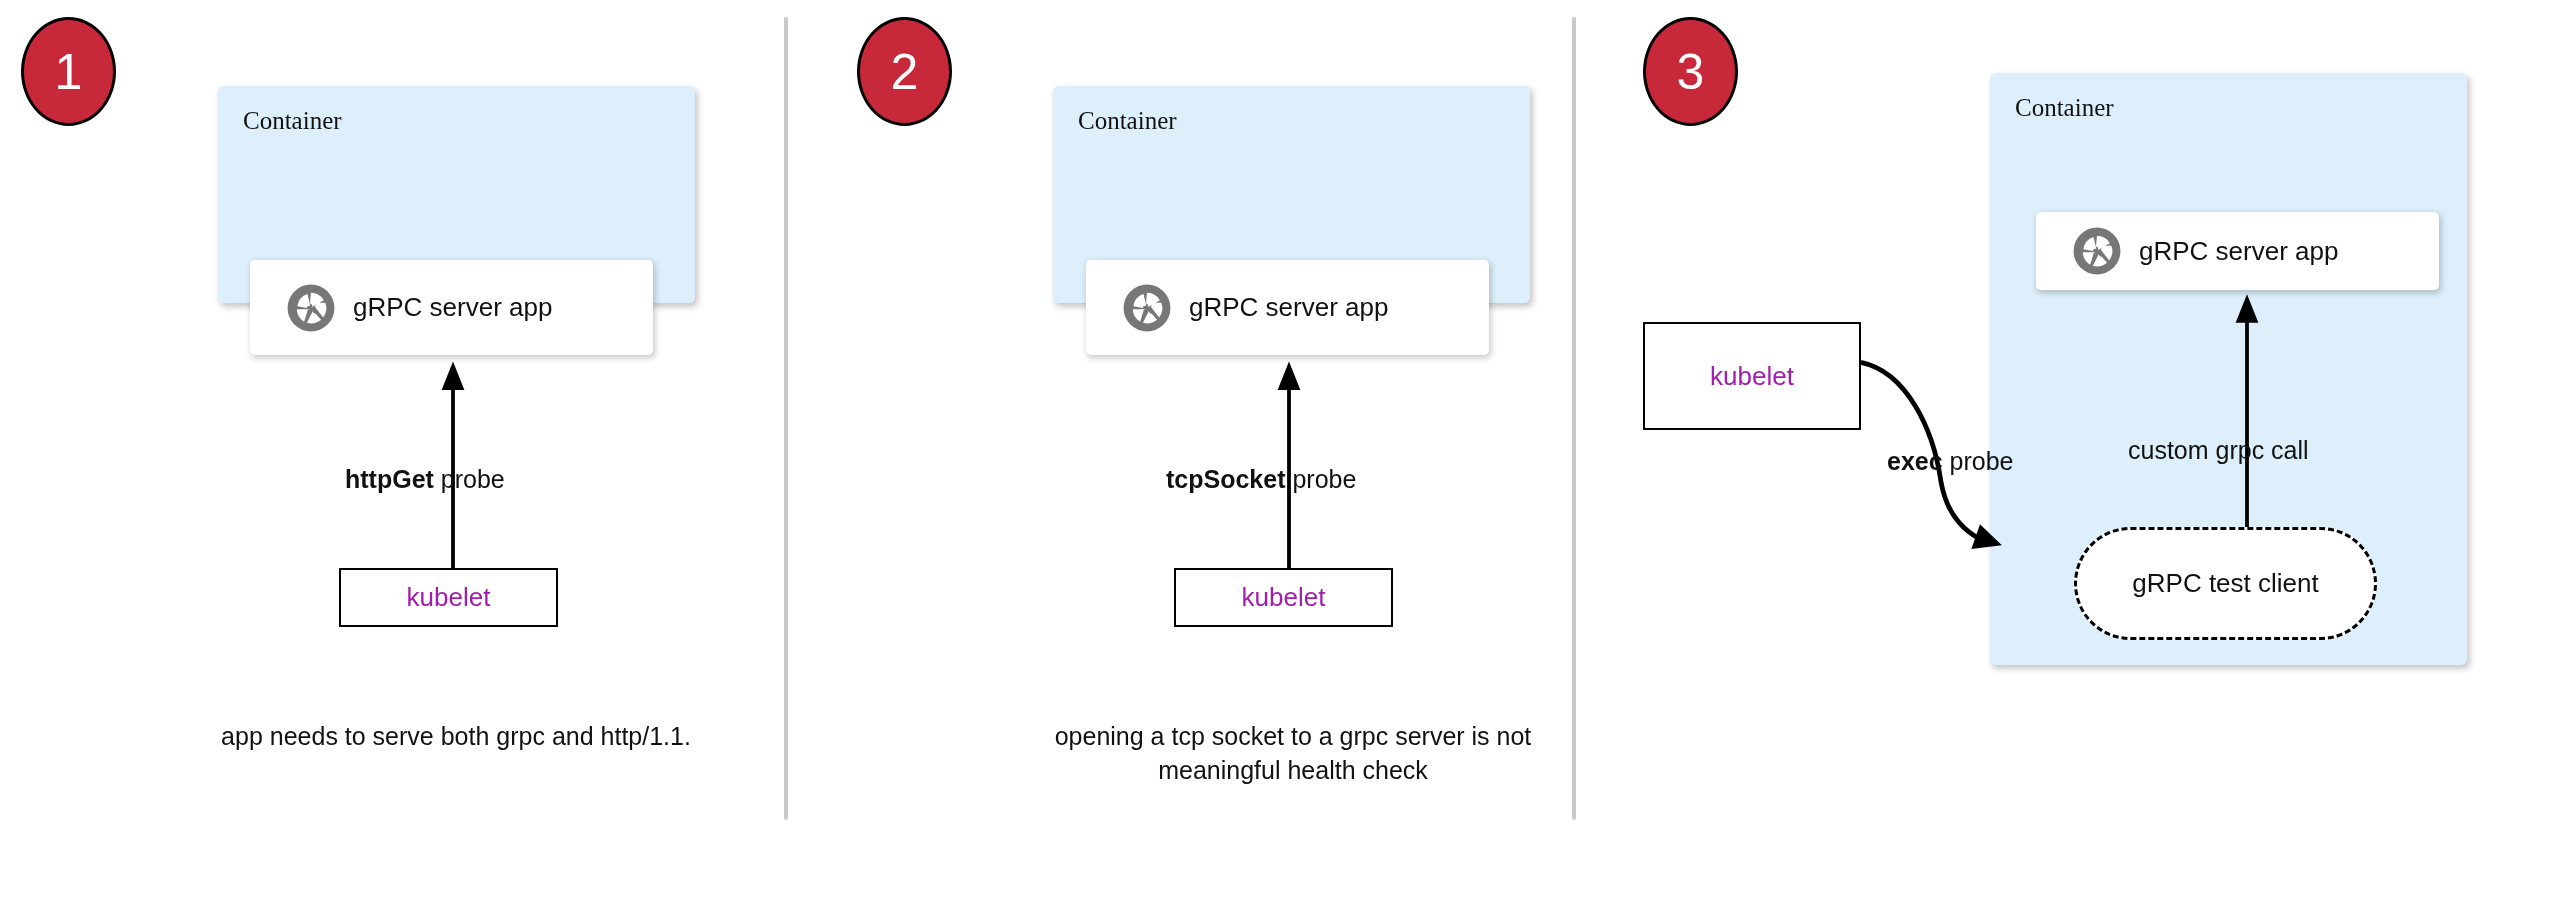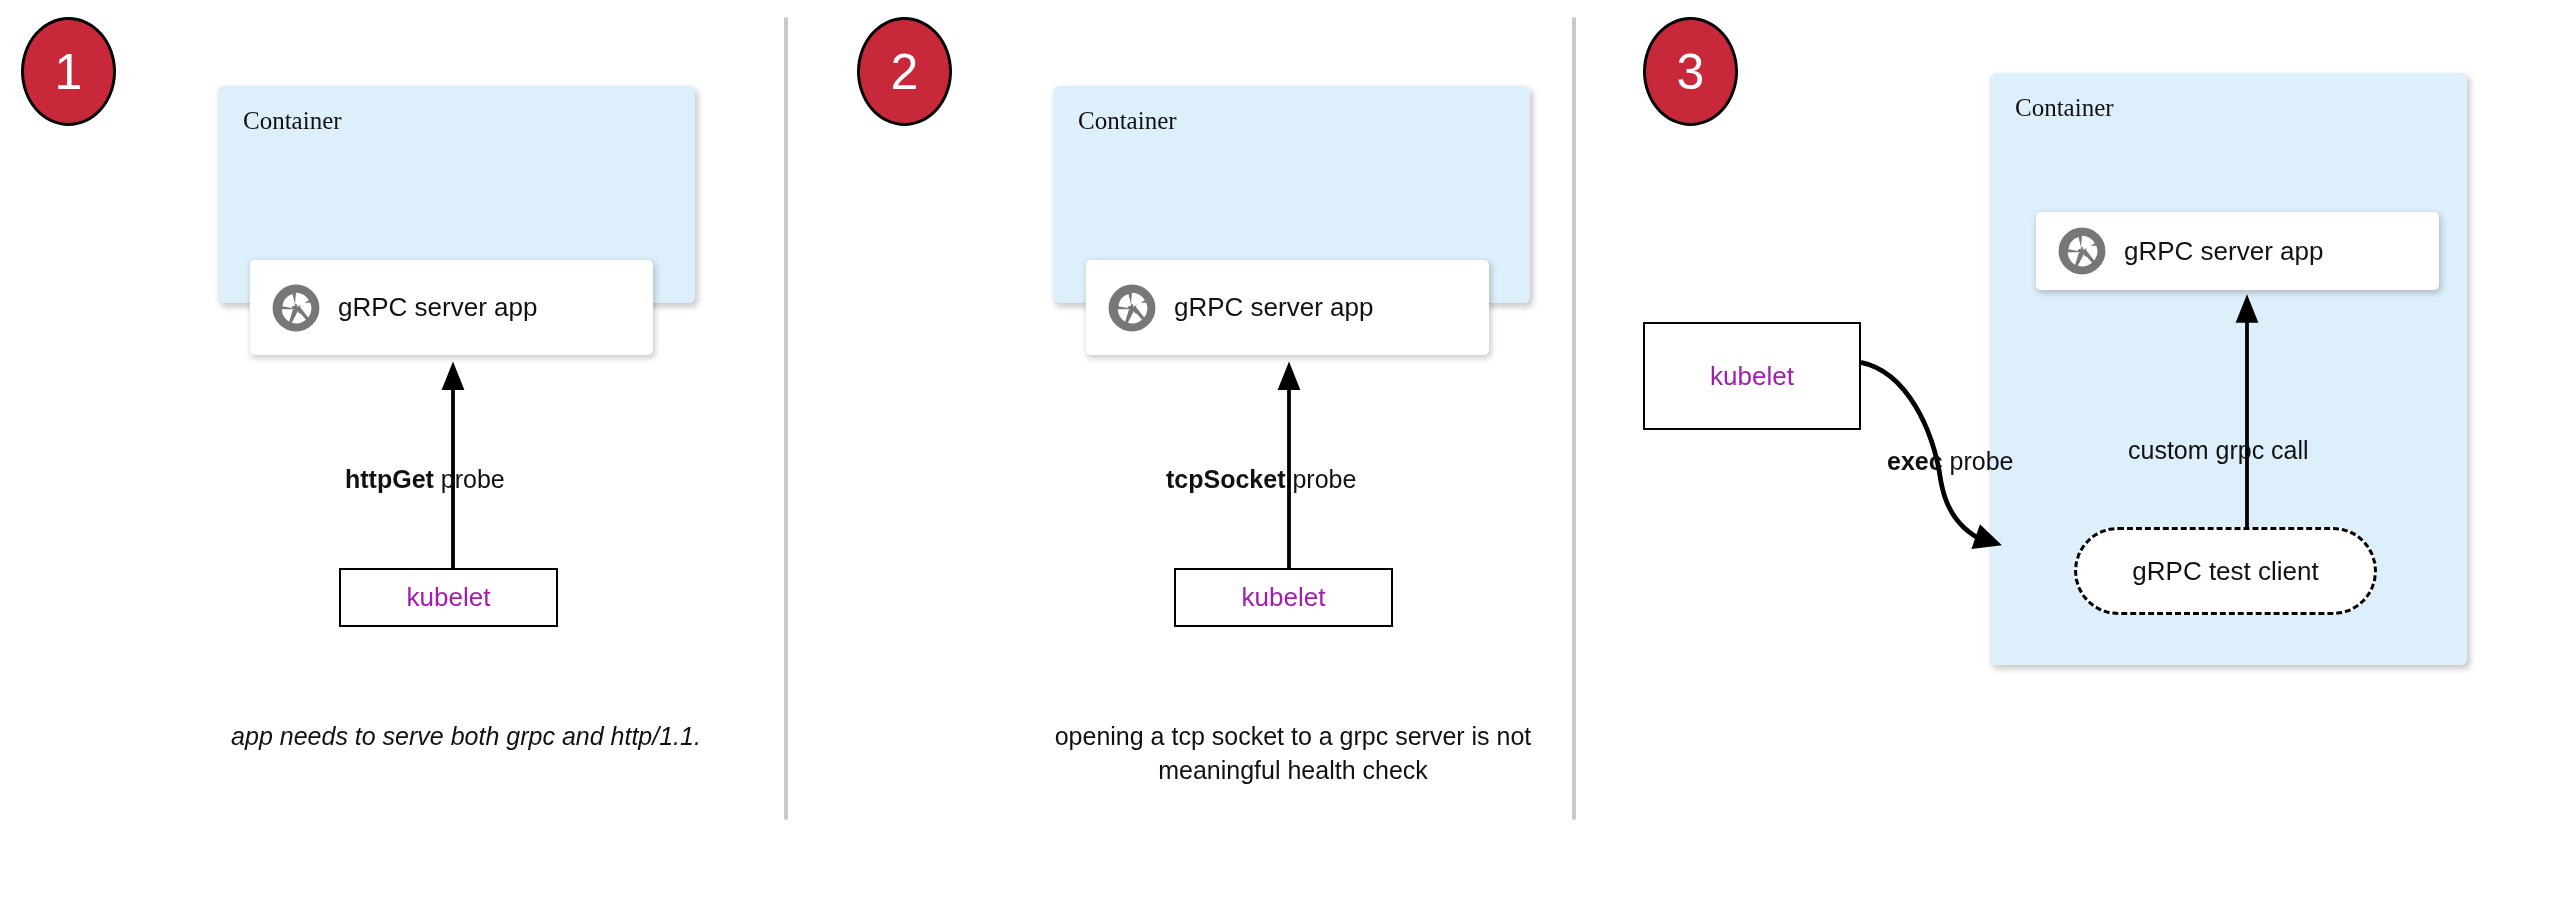--- a/index.html
+++ b/index.html
@@ -64,21 +64,21 @@
   }
 
   
   .app-card {
     position: absolute;
     background: #ffffff;
     border-radius: 4.8px;
     box-shadow: 1.9px 2.9px 6.7px rgba(0,0,0,0.22);
     display: flex;
     align-items: center;
-    padding-left: 21px;
+    padding-left: 36px;
     box-sizing: border-box;
     gap: 17px;
   }
   .app-card-label {
     font-size: 26px;
     color: #111111;
     white-space: nowrap;
   }
   .grpc-icon {
     flex: 0 0 auto;
@@ -173,21 +173,21 @@
     <line x1="20" y1="280" x2="20" y2="24" stroke="#000000" stroke-width="4"></line>
     <polygon points="20,2 8,32 32,32" fill="#000000"></polygon>
   </svg>
 
   <div class="edge-label" style="left:345px; top:465px;">
     <b>httpGet</b><span> probe</span>
   </div>
 
   <div class="plain-box" style="left:339px; top:568px; width:219px; height:59px;">kubelet</div>
 
-  <div class="caption" style="left:218px; top:720px; width:496px;font-style:italic;">app needs to serve both grpc and http/1.1.</div>
+  <div class="caption" style="left:208px; top:720px; width:496px;">app needs to serve both grpc and http/1.1.</div>
 
   <div class="badge" style="left:857px; top:17px;">2</div>
 
   <div class="container-box" style="left:1053px; top:86px; width:477px; height:217px;">
     <div class="container-label">Container</div>
   </div>
 
   <div class="app-card" style="left:1086px; top:260px; width:403px; height:95px;">
     <svg class="grpc-icon" viewBox="0 0 64 64">
       <circle cx="32" cy="32" r="30" fill="#777777"></circle>
@@ -246,17 +246,17 @@
     <b>exec</b><span> probe</span>
   </div>
 
   <svg class="arrow-svg" style="left:2228px; top:292px; width:38px; height:240px;" viewBox="0 0 40 252">
     <line x1="20" y1="252" x2="20" y2="24" stroke="#000000" stroke-width="4"></line>
     <polygon points="20,2 8,32 32,32" fill="#000000"></polygon>
   </svg>
 
   <div class="edge-label" style="left:2128px; top:436px;">custom grpc call</div>
 
-  <div class="dashed-box" style="left:2074px; top:527px; width:303px; height:88px;">gRPC test client</div>
+  <div class="dashed-box" style="left:2074px; top:527px; width:303px; height:113px;">gRPC test client</div>
 
 
 </div>
 
 
 </body></html>

